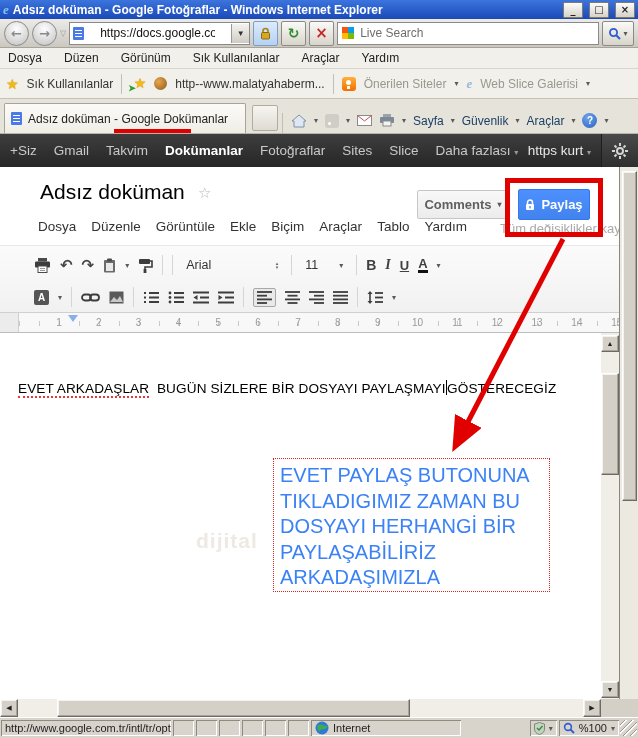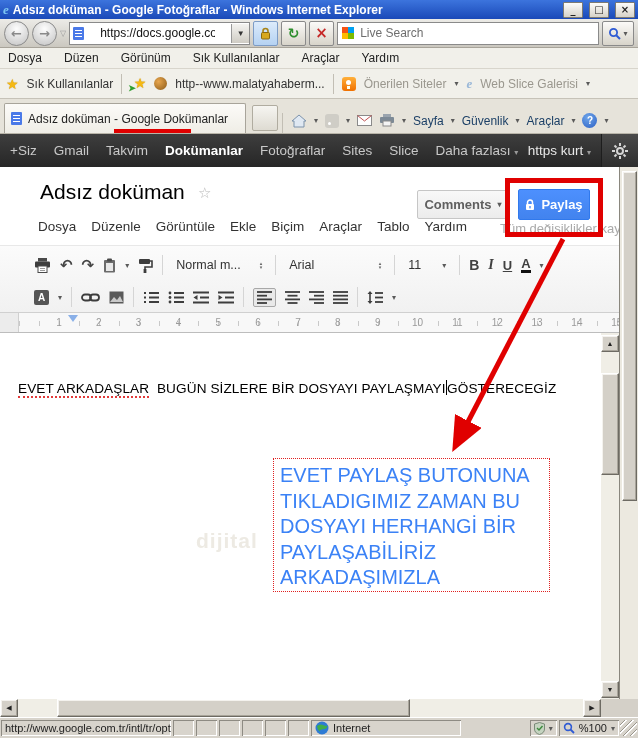--- a/index.html
+++ b/index.html
@@ -389,27 +389,20 @@
     </span>
     <span class="cmd-chev">▾</span>
     <span class="tbtn">
       <svg width="15" height="15" viewBox="0 0 15 15">
         <rect x="1" y="1" width="11" height="5" rx="1" fill="#3d3d3d"></rect>
         <path d="M12 3 h2 v6 h-7 v3" fill="none" stroke="#3d3d3d" stroke-width="1.6"></path>
         <rect x="5.6" y="11" width="2.8" height="4" fill="#3d3d3d"></rect>
       </svg>
     </span>
     <span class="tsep"></span>
-    <span class="tselect" style="width:86px">
-      <span>Normal m...</span>
-      <span class="updown">
-          <span>▴</span>
-          <span>▾</span>
-        </span>
-    </span>
     <span class="tsep"></span>
     <span class="tselect" style="width:92px">
       <span>Arial</span>
       <span class="updown">
           <span>▴</span>
           <span>▾</span>
         </span>
     </span>
     <span class="tsep"></span>
     <span class="tselect" style="width:38px">

